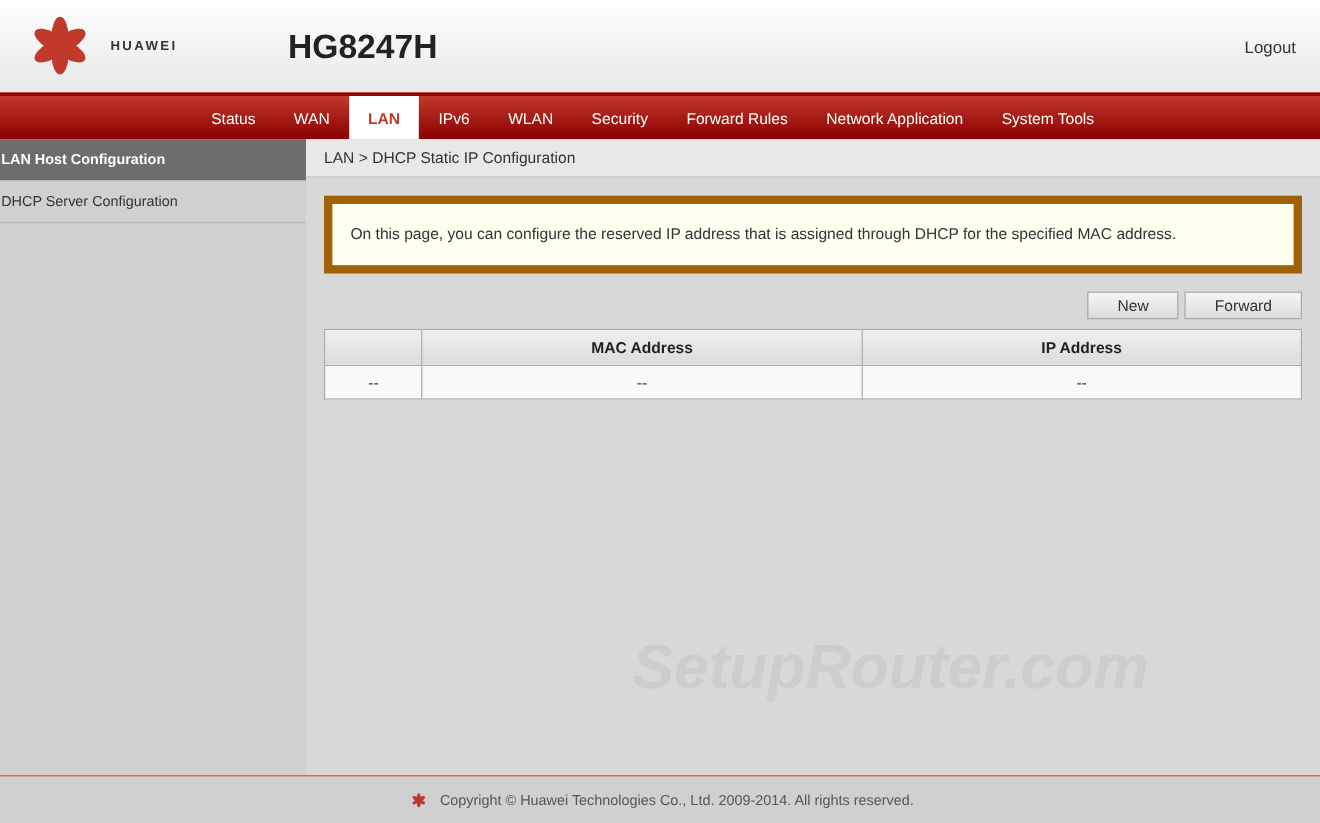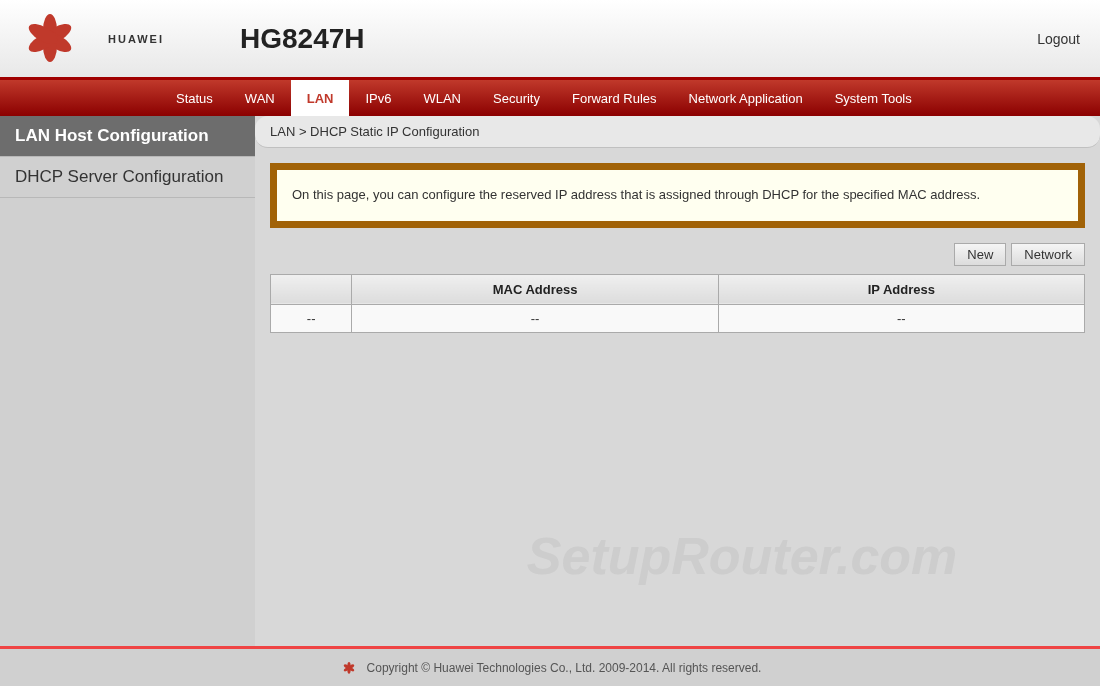--- a/index.html
+++ b/index.html
@@ -70,23 +70,23 @@
       height: calc(686px - 80px - 36px - 40px);
     }
 
     
     #sidebar {
       width: 255px;
       background: #d0d0d0;
       flex-shrink: 0;
     }
     .sidebar-item {
-      padding: 10px 15px;
-      cursor: pointer;
-      font-size: 17px;
+      padding: 10px 1px;
+      cursor: pointer;
+      font-size: 12px;
       color: #333;
       background: #d0d0d0;
       border-bottom: 1px solid #b8b8b8;
     }
     .sidebar-item.active-sidebar {
       background: #6d6d6d;
       color: #fff;
       font-weight: bold;
     }
     .sidebar-item.current-page {
@@ -101,39 +101,38 @@
       background: #d8d8d8;
       padding: 0;
       position: relative;
     }
     #breadcrumb {
       background: #d8d8d8;
       padding: 8px 15px;
       font-size: 13px;
       color: #333;
       border-bottom: 1px solid #c0c0c0;
-      border-radius: 13px;
     }
     #info-box {
       background: #fffff0;
       border: 1px solid #d4d400;
       margin: 15px;
       padding: 15px;
       font-size: 13px;
       color: #333;
       line-height: 1.5;
     }
     #action-bar {
       display: flex;
       justify-content: flex-end;
       padding: 5px 15px;
       gap: 5px;
     }
     .action-btn {
-      padding: 3px 12px;
+      padding: 3px 24px;
       background: linear-gradient(to bottom, #f5f5f5, #dcdcdc);
       border: 1px solid #aaa;
       cursor: pointer;
       font-size: 13px;
       color: #333;
     }
 
     
     #data-table {
       margin: 0 15px;
@@ -202,21 +201,21 @@
       <g transform="translate(30,27)">
 
         <ellipse rx="7" ry="16" fill="#c0392b" transform="rotate(0) translate(0,-8)"></ellipse>
         <ellipse rx="7" ry="16" fill="#c0392b" transform="rotate(60) translate(0,-8)"></ellipse>
         <ellipse rx="7" ry="16" fill="#c0392b" transform="rotate(120) translate(0,-8)"></ellipse>
         <ellipse rx="7" ry="16" fill="#c0392b" transform="rotate(180) translate(0,-8)"></ellipse>
         <ellipse rx="7" ry="16" fill="#c0392b" transform="rotate(240) translate(0,-8)"></ellipse>
         <ellipse rx="7" ry="16" fill="#c0392b" transform="rotate(300) translate(0,-8)"></ellipse>
       </g>
     </svg>
-    <div style="font-size: 11px; font-weight: bold; color: rgb(51, 51, 51); letter-spacing: 2px; margin-top: 0px; margin-left: 16px; position: relative;">HUAWEI</div>
+    <div style="font-size: 11px; font-weight: bold; color: rgb(51, 51, 51); letter-spacing: 2px; margin-top: 0px; margin-left: 0px; position: relative;">HUAWEI</div>
   </div>
   <div id="model-name" style="font-size:28px;font-weight:bold;color:#222;flex:1;padding-left:60px;">HG8247H</div>
   <a id="logout-btn" style="color:#333;cursor:pointer;font-size:14px;text-decoration:none;">Logout</a>
 </div>
 
 <div id="navbar" style="background:linear-gradient(to bottom,#c0392b,#8b0000);height:36px;display:flex;align-items:flex-start;padding:0 0 0 160px;">
   <a class="nav-item">Status</a>
   <a class="nav-item">WAN</a>
   <a class="nav-item active">LAN</a>
   <a class="nav-item">IPv6</a>
@@ -235,21 +234,21 @@
   </div>
 
   <div id="content" style="flex:1;background:#d8d8d8;position:relative;">
 
     <div id="breadcrumb" style="background:#e8e8e8;padding:8px 15px;font-size:13px;color:#333;border-bottom:1px solid #c0c0c0;">LAN &gt; DHCP Static IP Configuration</div>
 
     <div id="info-box" style="background:#fffff0;border:7px solid #a16207;margin:15px;padding:15px;font-size:13px;color:#333;line-height:1.6;">On this page, you can configure the reserved IP address that is assigned through DHCP for the specified MAC address.</div>
 
     <div id="action-bar" style="display:flex;justify-content:flex-end;padding:0 15px 8px 15px;gap:5px;">
       <button class="action-btn">New</button>
-      <button class="action-btn">Network</button>
+      <button class="action-btn">Forward</button>
     </div>
 
     <table id="data-table">
       <thead>
         <tr>
           <th class="col-checkbox"></th>
           <th class="col-mac">MAC Address</th>
           <th class="col-ip">IP Address</th>
         </tr>
       </thead>
@@ -260,21 +259,21 @@
           <td>--</td>
         </tr>
       </tbody>
     </table>
 
     <div id="watermark" style="position:absolute;bottom:60px;left:50%;transform:translateX(-35%);font-size:52px;color:rgba(180,180,180,0.3);font-weight:bold;pointer-events:none;white-space:nowrap;font-style:italic;">SetupRouter.com</div>
 
   </div>
 </div>
 
-<div id="footer" style="background:#d0d0d0;height:40px;display:flex;align-items:center;justify-content:center;font-size:12px;color:#555;border-top:3px solid #ef4444;">
+<div id="footer" style="background:#d0d0d0;height:40px;display:flex;align-items:center;justify-content:center;font-size:12px;color:#555;border-top:1px solid #ef4444;">
   <svg width="20" height="18" viewBox="0 0 60 55" style="margin-right:8px;">
     <g transform="translate(30,27)">
       <ellipse rx="5" ry="12" fill="#c0392b" transform="rotate(0) translate(0,-6)"></ellipse>
       <ellipse rx="5" ry="12" fill="#c0392b" transform="rotate(60) translate(0,-6)"></ellipse>
       <ellipse rx="5" ry="12" fill="#c0392b" transform="rotate(120) translate(0,-6)"></ellipse>
       <ellipse rx="5" ry="12" fill="#c0392b" transform="rotate(180) translate(0,-6)"></ellipse>
       <ellipse rx="5" ry="12" fill="#c0392b" transform="rotate(240) translate(0,-6)"></ellipse>
       <ellipse rx="5" ry="12" fill="#c0392b" transform="rotate(300) translate(0,-6)"></ellipse>
     </g>
   </svg>

